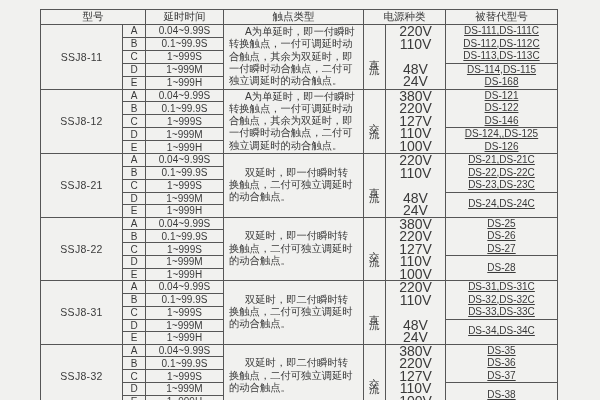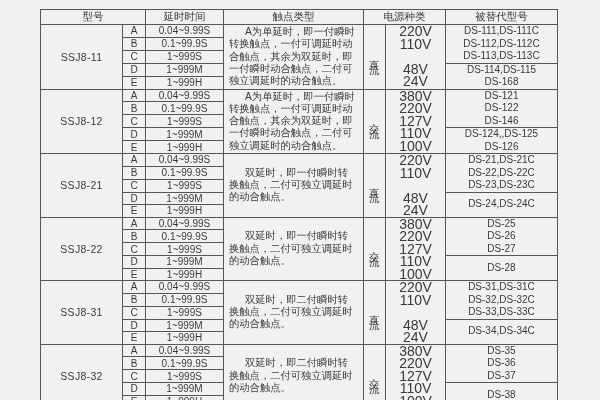--- a/index.html
+++ b/index.html
@@ -43,21 +43,21 @@
   }
   .vtext{
     writing-mode:vertical-rl;
     display:inline-block;
     line-height:1;
     letter-spacing:5px;
     font-size:10.5px;
   }
   .c-volt{vertical-align:top;}
   .vline{height:12.5px;line-height:12.5px;font-size:14px;}
-  .rline{height:12.5px;line-height:12.5px;font-size:10px;}
+  .rline{height:12.5px;line-height:12.5px;font-size:10px;text-decoration:underline;}
 </style>
 </head>
 <body>
 
 <table id="spec">
   <colgroup>
     <col style="width:82px">
       <col style="width:23px">
       <col style="width:78px">
     <col style="width:140px">

